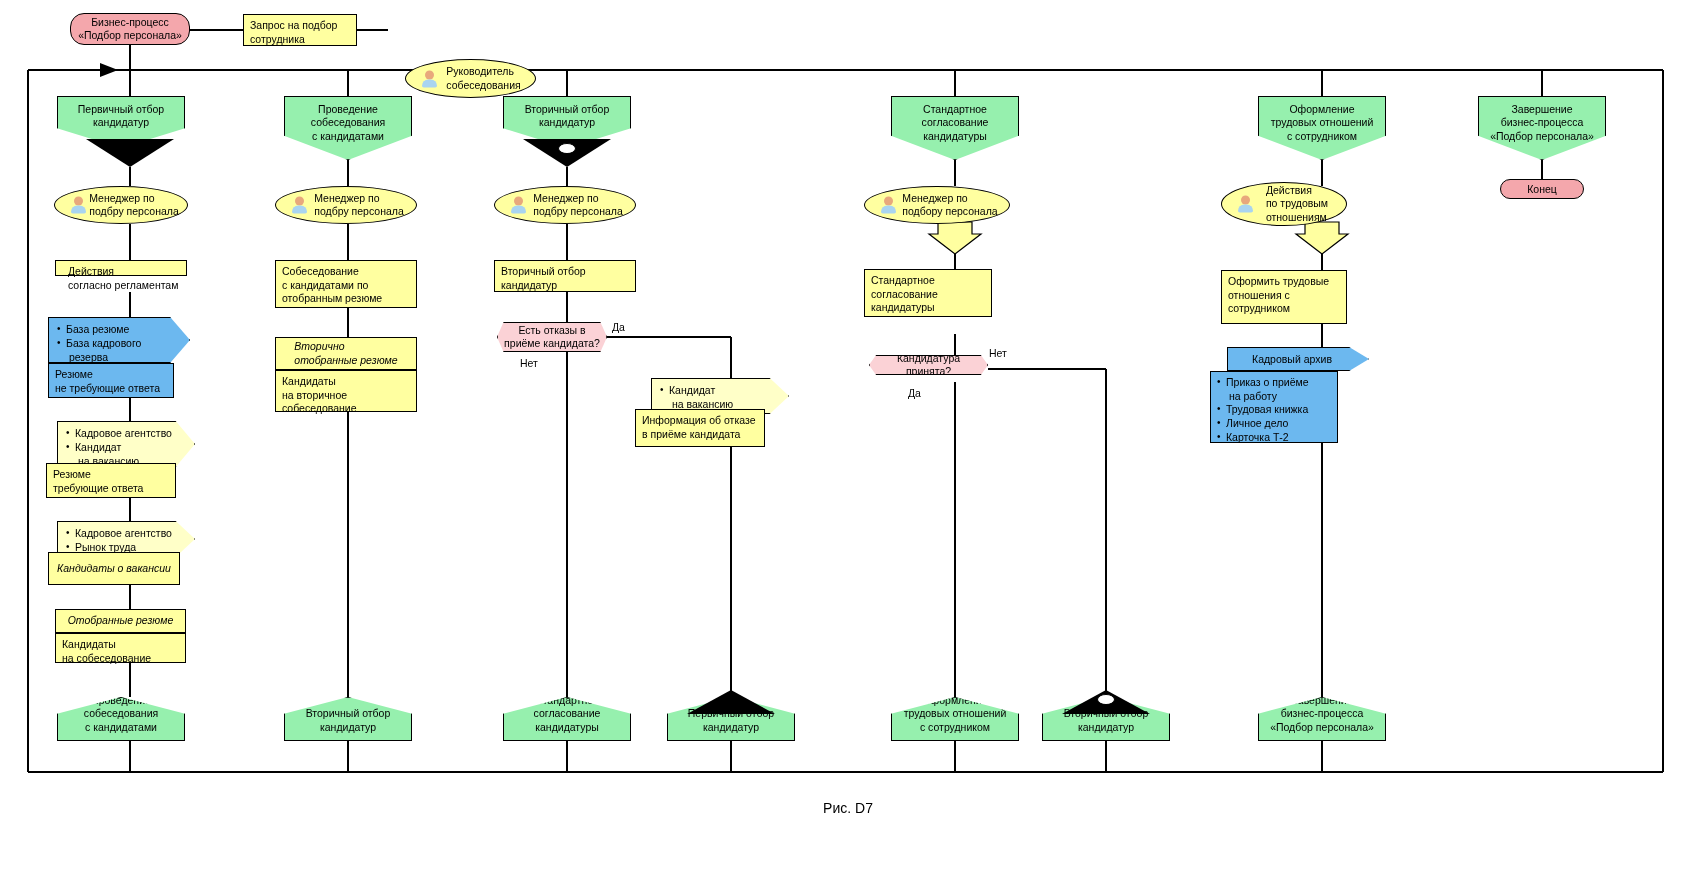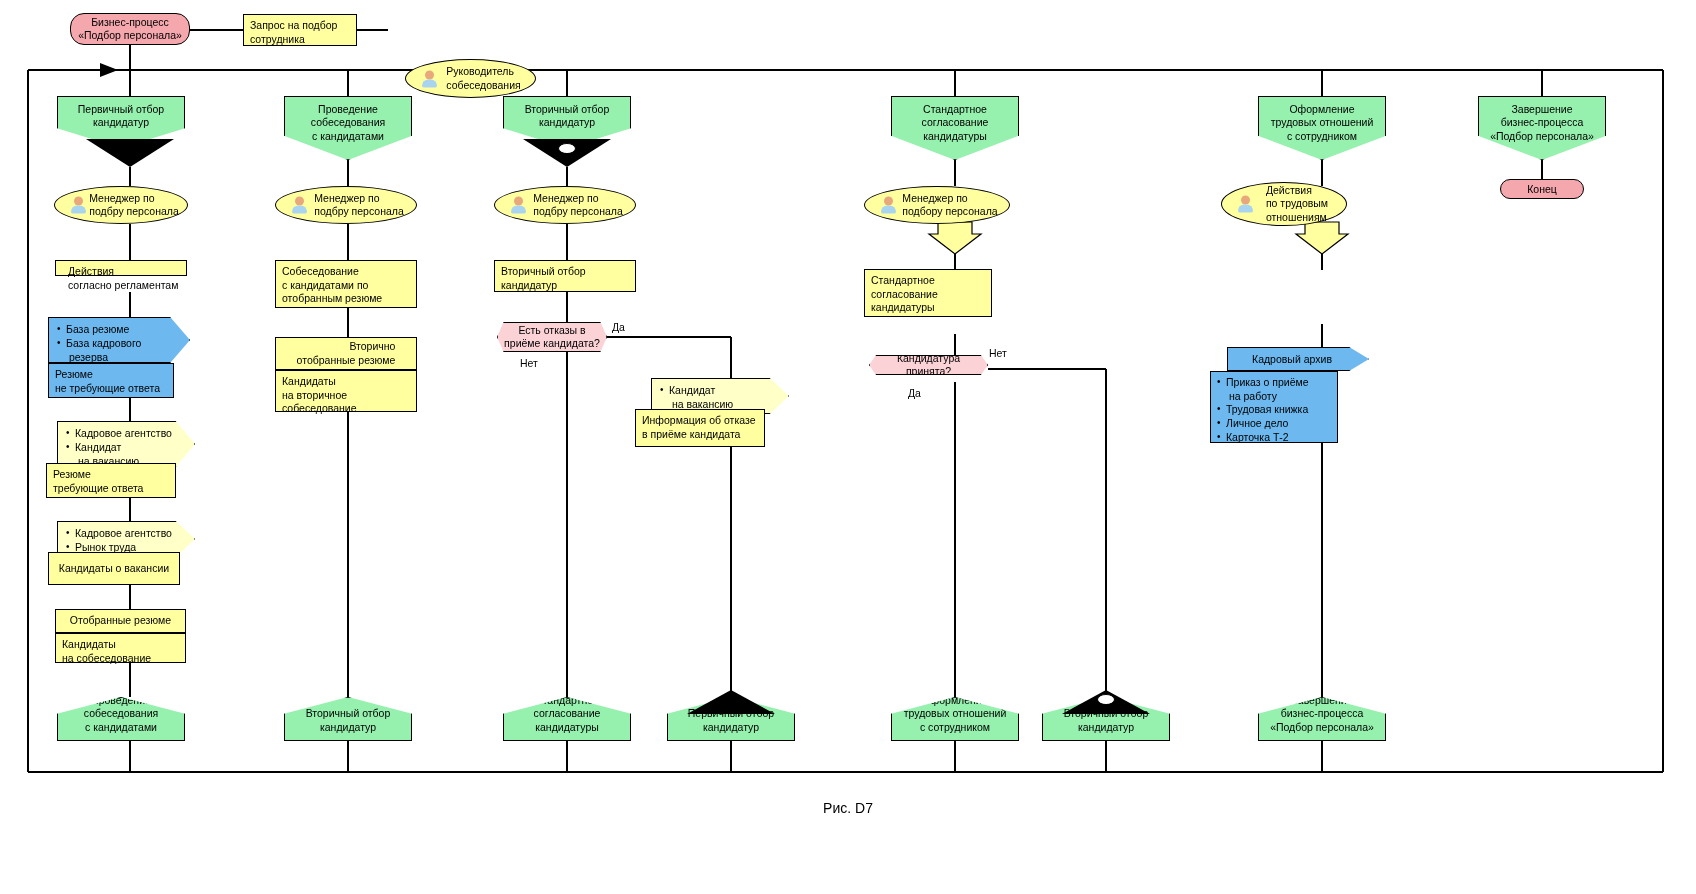--- a/index.html
+++ b/index.html
@@ -14,21 +14,21 @@
     border:1.3px solid #000;border-radius:14px;background:#f4a7ac;
     display:flex;align-items:center;justify-content:center;text-align:center;
     font-size:10.5px;line-height:1.22;color:#000;padding:2px 6px;
   }
 
   
   .rect{
     border:1.2px solid #000;background:#ffffa0;
     font-size:10.5px;line-height:1.3;color:#000;padding:4px 6px;
   }
-  .rect.center{display:flex;align-items:center;justify-content:center;text-align:right;}
+  .rect.center{display:flex;align-items:center;justify-content:center;text-align:left;font-style:italic;}
 
   
   .ellipse{
     border:1.3px solid #000;border-radius:50%;background:#ffffa0;
     display:flex;align-items:center;justify-content:center;
     font-size:10.5px;line-height:1.25;color:#000;text-align:left;padding-left:4px;
   }
   .ellipse .who{padding-left:22px;}
   .person{position:absolute;left:16px;top:50%;transform:translateY(-50%);width:15px;height:17px;}
   .person .head{position:absolute;left:3px;top:0;width:9px;height:9px;border-radius:50%;background:#e8a87c;}
@@ -428,20 +428,25 @@
       <span class="head"></span>
         <span class="body"></span>
     </span>
     <div class="who">
       <div>Действия</div>
       <div>по трудовым</div>
       <div>отношениям</div>
     </div>
   </div>
 
+  <div class="node rect" style="left:1221px;top:270px;width:126px;height:54px;">
+    <div>Оформить трудовые</div>
+    <div>отношения с</div>
+    <div>сотрудником</div>
+  </div>
 
   <div class="node banner blue" style="left:1227px;top:347px;width:142px;height:24px;">
     <div style="text-align:center;padding-right:14px;">Кадровый архив</div>
   </div>
   <div class="node rect" style="left:1210px;top:371px;width:128px;height:72px;background:#6cb8ef;">
     <ul class="bullets">
       <li>Приказ о приёме<br>&nbsp;на работу</li>
       <li>Трудовая книжка</li>
       <li>Личное дело</li>
       <li>Карточка Т-2</li>

